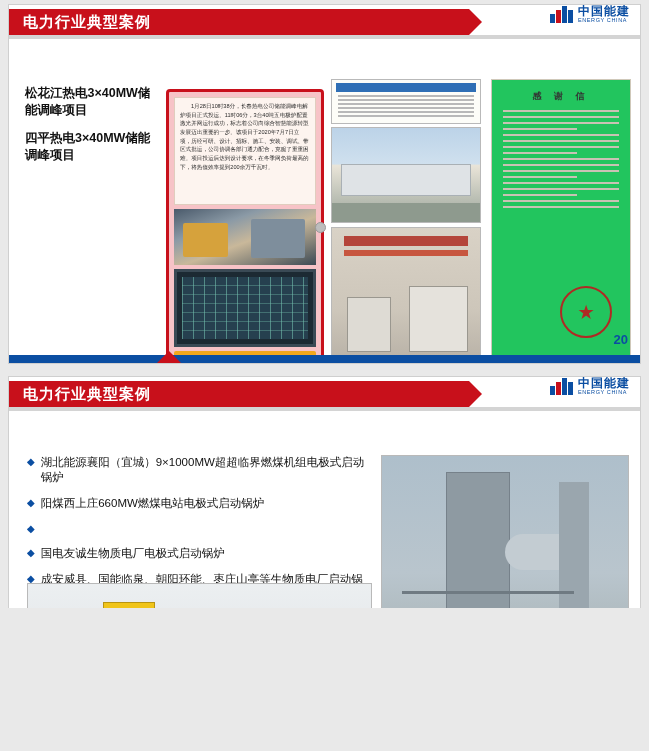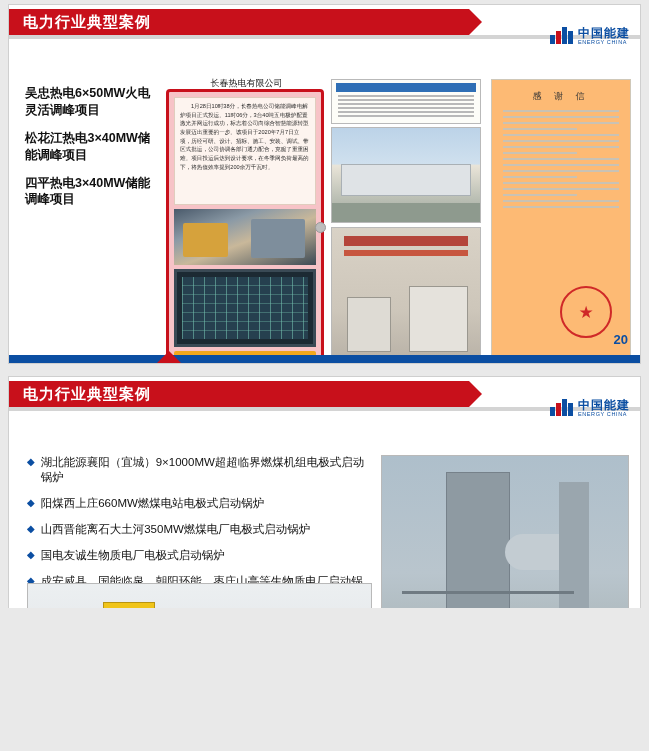--- a/index.html
+++ b/index.html
@@ -55,23 +55,23 @@
     letter-spacing: 1px;
   }
   .hdr-grey {
     position: absolute;
     left: 0; top: 30px;
     width: 633px; height: 4px;
     background: #d4d4d4;
   }
   .logo {
     position: absolute;
-    right: 10px; top: 22px;
+    right: 10px; top: 0;
     display: flex;
-    align-items: flex-start;
+    align-items: center;
     gap: 5px;
   }
   .logo-mark {
     display: flex;
     align-items: flex-end;
     gap: 1px;
     height: 17px;
   }
   .logo-mark i {
     display: block;
@@ -267,24 +267,25 @@
     border: 1px solid #9a978f;
   }
   .s38-p2 .cab2 {
     position: absolute; left: 10%; top: 50%;
     width: 30%; height: 40%;
     background: #dedbd4;
     border: 1px solid #9a978f;
   }
   .s38-letter {
     left: 482px; top: 40px; width: 140px; height: 288px;
-    background: #fdba74;
+    background: #22c55e;
     position: absolute;
     border: 1px solid #cfc8b9;
     padding: 10px 9px;
+    font-weight: bold;
   }
   .s38-letter .ltitle {
     text-align: center;
     font-size: 9px;
     letter-spacing: 5px;
     color: #333;
     margin-bottom: 7px;
   }
   .s38-letter .lln {
     height: 2px; background: #c9c2b4; margin: 4px 2px;
@@ -423,26 +424,24 @@
         <div class="logo-txt">
           <div class="logo-cn">中国能建</div>
           <div class="logo-en">ENERGY CHINA</div>
         </div>
       </div>
     </div>
 
     <div class="s38-body">
 
       <div class="s38-list">
-        <div class="li">吴忠热电6×50MW火电灵活调峰项目</div>
         <div class="li">松花江热电3×40MW储能调峰项目</div>
         <div class="li">四平热电3×40MW储能调峰项目</div>
       </div>
 
-      <div class="cap-center">长春热电有限公司</div>
 
       <div class="phone">
         <div class="phone-txt">1月28日10时38分，长春热电公司储能调峰电解炉项目正式投运。11时06分，3台40吨五电极炉配置激光并网运行成功，标志着公司向综合智慧能源转型发展迈出重要的一步。该项目于2020年7月7日立项，历经可研、设计、招标、施工、安装、调试、带区式批运，公司协调各部门通力配合，克服了重重困难。项目投运后达到设计要求，在冬季网负荷最高的下，将热值效率提到200余万千瓦时。</div>
         <div class="phone-img1"></div>
         <div class="phone-img2">
             <div class="scr"></div>
           </div>
         <div class="phone-bar"></div>
         <div class="phone-dot"></div>
       </div>
@@ -524,21 +523,20 @@
         <div class="b">
           <span class="dia">◆</span>
           <span>湖北能源襄阳（宜城）9×1000MW超超临界燃煤机组电极式启动锅炉</span>
         </div>
         <div class="b">
           <span class="dia">◆</span>
           <span>阳煤西上庄660MW燃煤电站电极式启动锅炉</span>
         </div>
         <div class="b">
           <span class="dia">◆</span>
-          <span>山西晋能离石大土河350MW燃煤电厂电极式启动锅炉</span>
         </div>
         <div class="b">
           <span class="dia">◆</span>
           <span>国电友诚生物质电厂电极式启动锅炉</span>
         </div>
         <div class="b">
           <span class="dia">◆</span>
           <span>成安威县、国能临泉、朝阳环能、枣庄山亭等生物质电厂启动锅炉</span>
         </div>
       </div>

